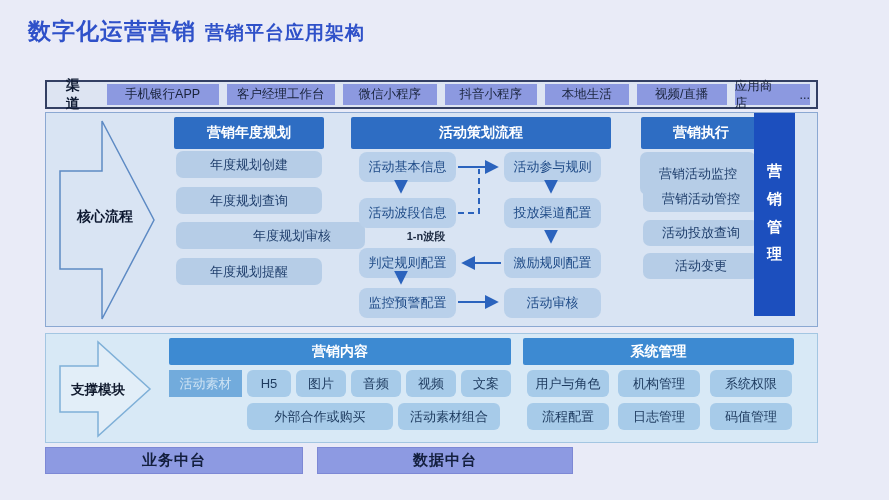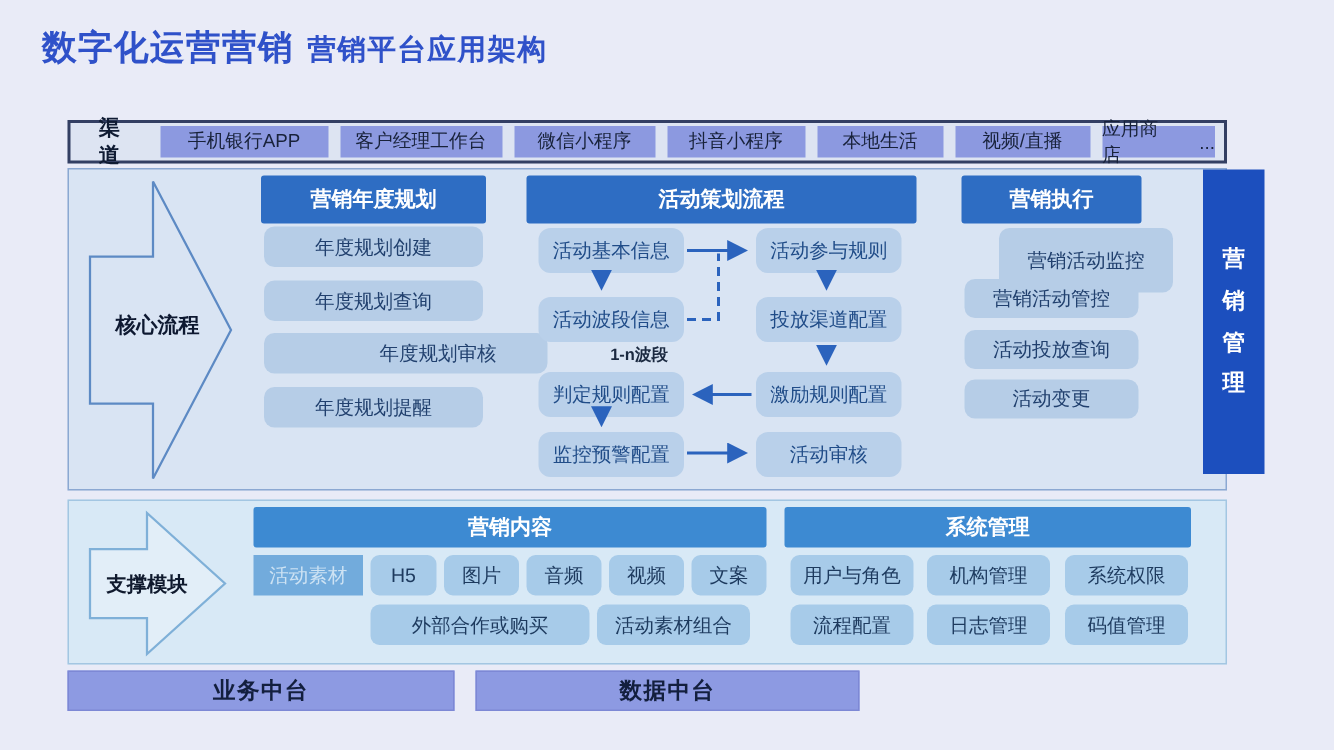--- a/index.html
+++ b/index.html
@@ -53,22 +53,22 @@
     position:absolute;width:97px;height:30px;background:#b9d0ea;color:#204c88;
     font-size:13px;font-weight:500;display:flex;align-items:center;justify-content:center;
     border-radius:8px;
   }
   .wave-label{
     position:absolute;left:330px;top:116px;width:100px;text-align:center;
     font-size:11px;font-weight:700;color:#1b2940;
   }
   .flow-arrows{position:absolute;left:0;top:0;pointer-events:none;}
   .side-bar{
-    position:absolute;left:756px;top:0;width:41px;height:203px;background:#1c4fbe;
-    display:flex;align-items:center;justify-content:center;
+    position:absolute;left:708px;top:0;width:41px;height:203px;background:#1c4fbe;
+    display:flex;align-items:center;justify-content:center;font-family:Liberation Mono, monospace;
   }
   .vtext{
     width:17px;font-size:15px;font-weight:700;color:#ffffff;
     line-height:1.85;word-break:break-all;text-align:center;
   }
 
   
   .support-box{
     position:absolute;left:45px;top:333px;width:773px;height:110px;
     background:#d8e9f6;border:1px solid #a3c6e2;box-sizing:border-box;
@@ -162,21 +162,21 @@
       <line x1="355" y1="71" x2="355" y2="78" stroke="#2b63bd" stroke-width="2" marker-end="url(#ah)"></line>
       <line x1="505" y1="71" x2="505" y2="78" stroke="#2b63bd" stroke-width="2" marker-end="url(#ah)"></line>
       <line x1="505" y1="117" x2="505" y2="128" stroke="#2b63bd" stroke-width="2" marker-end="url(#ah)"></line>
       <line x1="455" y1="150" x2="418" y2="150" stroke="#2b63bd" stroke-width="2" marker-end="url(#ah)"></line>
       <line x1="355" y1="167" x2="355" y2="169" stroke="#2b63bd" stroke-width="2" marker-end="url(#ah)"></line>
       <line x1="412" y1="189" x2="450" y2="189" stroke="#2b63bd" stroke-width="2" marker-end="url(#ah)"></line>
       <polyline points="412,100 433,100 433,56" fill="none" stroke="#2b63bd" stroke-width="2" stroke-dasharray="6,4"></polyline>
     </svg>
 
     <div class="col-header" style="left:595px;top:4px;width:120px;">营销执行</div>
-    <div class="item" style="left:620px;top:39px;width:116px;height:43px;">营销活动监控</div>
+    <div class="item" style="left:594px;top:39px;width:116px;height:43px;">营销活动监控</div>
     <div class="item" style="left:597px;top:73px;width:116px;height:26px;">营销活动管控</div>
     <div class="item" style="left:597px;top:107px;width:116px;height:26px;">活动投放查询</div>
     <div class="item" style="left:597px;top:140px;width:116px;height:26px;">活动变更</div>
 
     <div class="side-bar">
       <div class="vtext">营销管理</div>
     </div>
   </div>
 
   <div class="support-box">

